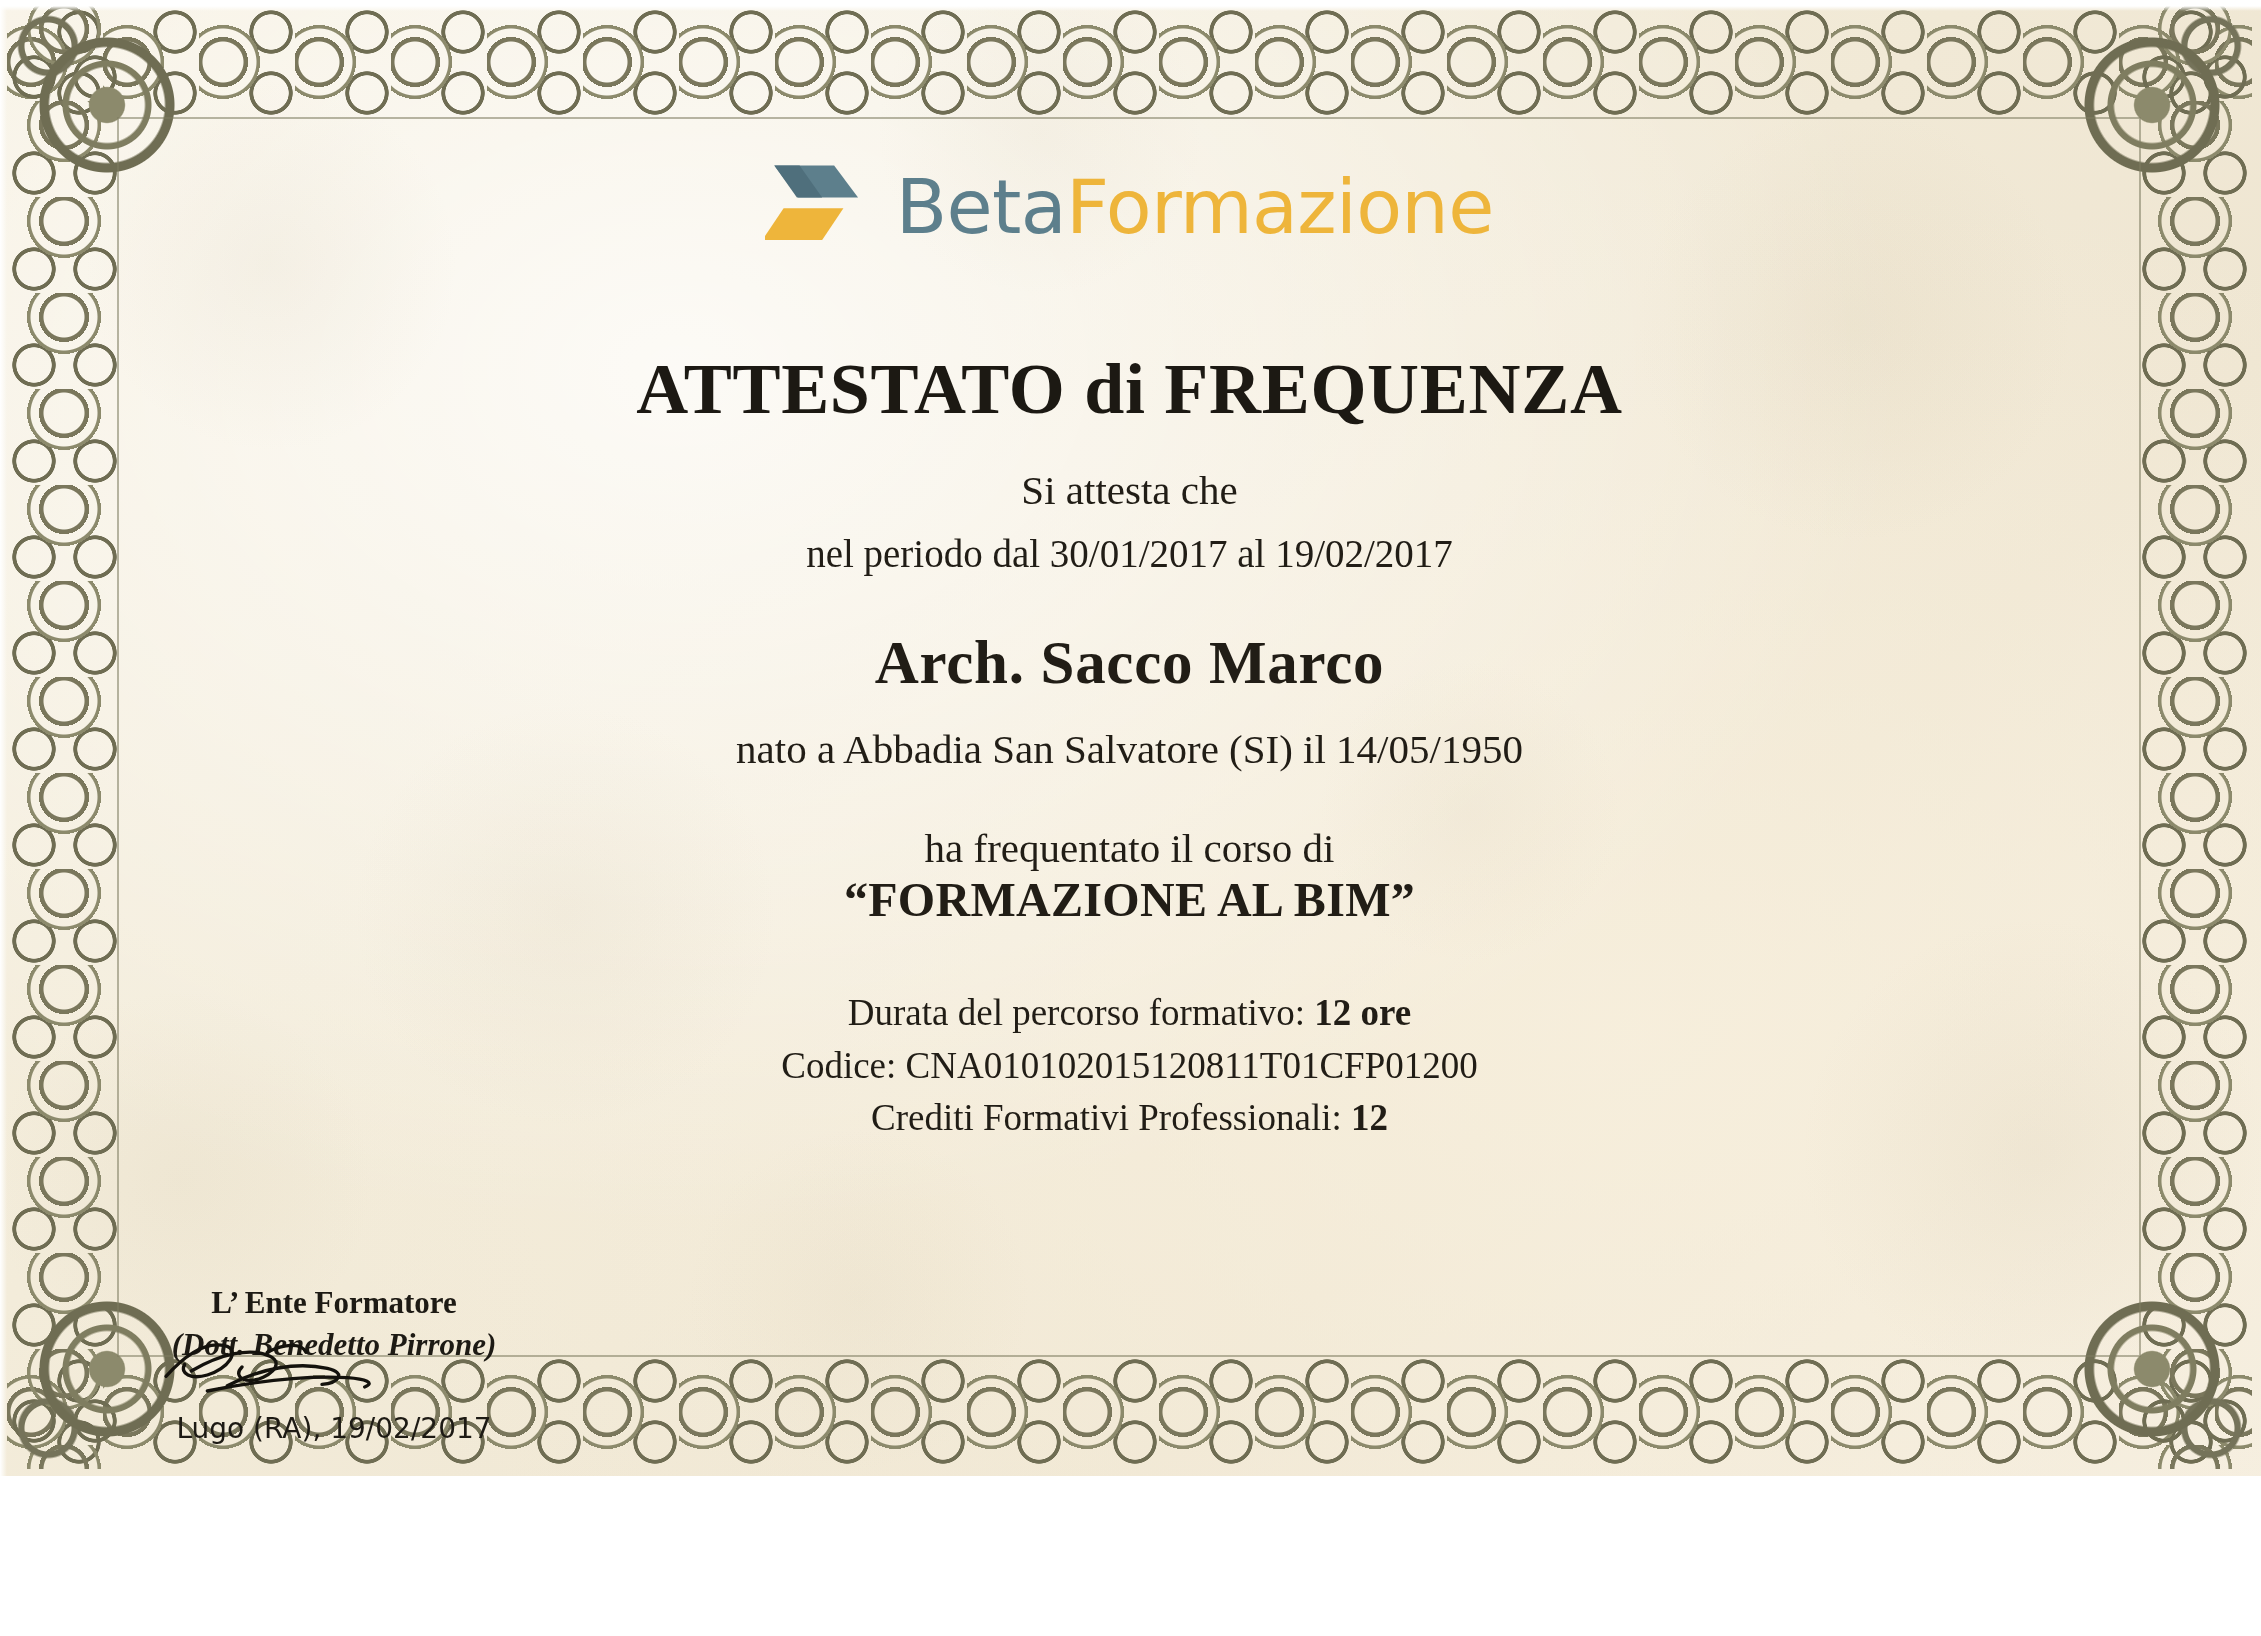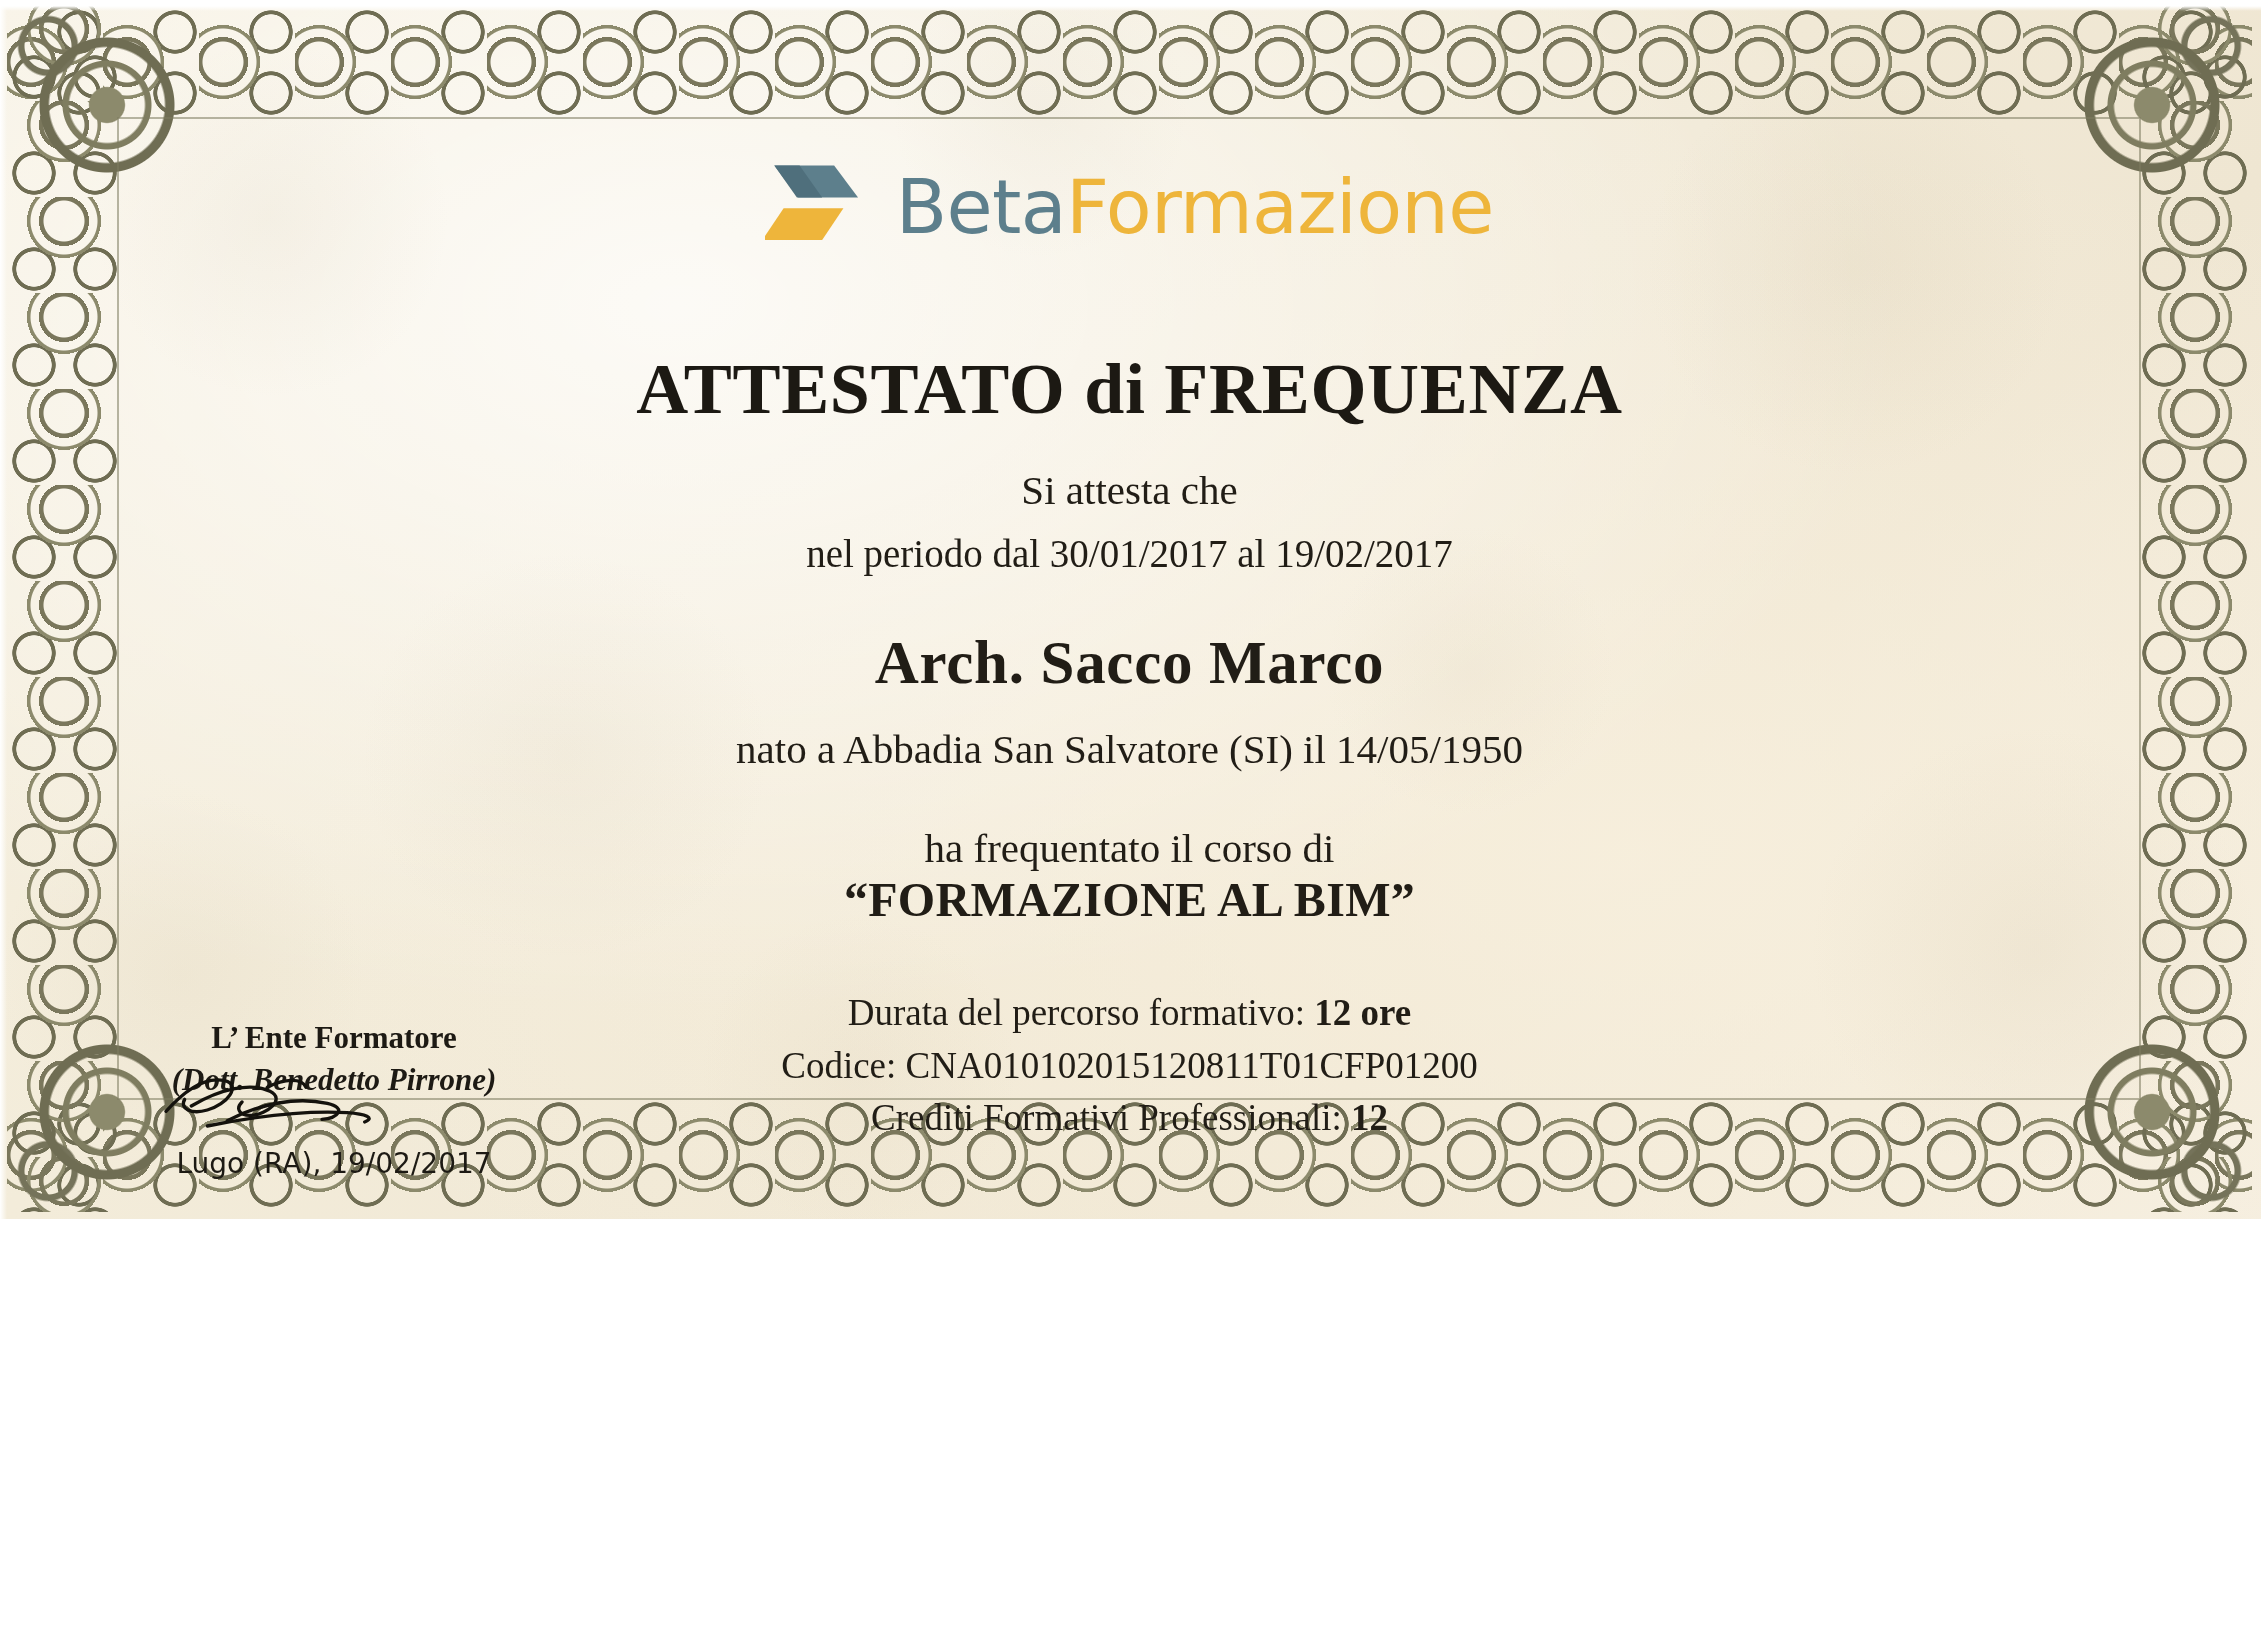--- a/index.html
+++ b/index.html
@@ -10,21 +10,21 @@
   body {
     width: 2261px;
     height: 1637px;
     overflow: hidden;
     font-family: "Liberation Serif", serif;
   }
 
   .certificate {
     position: relative;
     width: 2261px;
-    height: 1219px;
+    height: 1476px;
     background:
       radial-gradient(ellipse at 30% 25%, rgba(255,255,255,0.75) 0%, rgba(255,255,255,0) 55%),
       radial-gradient(ellipse at 72% 70%, rgba(248,240,222,0.8) 0%, rgba(248,240,222,0) 60%),
       linear-gradient(135deg, #f7f1e2 0%, #f3ecda 35%, #efe6d2 70%, #f5eee0 100%);
     overflow: hidden;
   }
 
   
   .paper-texture {
     position: absolute;
@@ -187,21 +187,21 @@
     margin-top: 60px;
     font-size: 37px;
     line-height: 1.42;
   }
   .details b { font-weight: bold; }
 
   
   .signature-block {
     position: absolute;
     left: 127px;
-    bottom: 39px;
+    bottom: 31px;
     width: 414px;
     text-align: center;
     font-family: "DejaVu Sans", sans-serif;
     color: #1d1a14;
   }
   .sig-role {
     font-family: "Liberation Serif", serif;
     font-size: 31px;
     font-weight: bold;
   }

